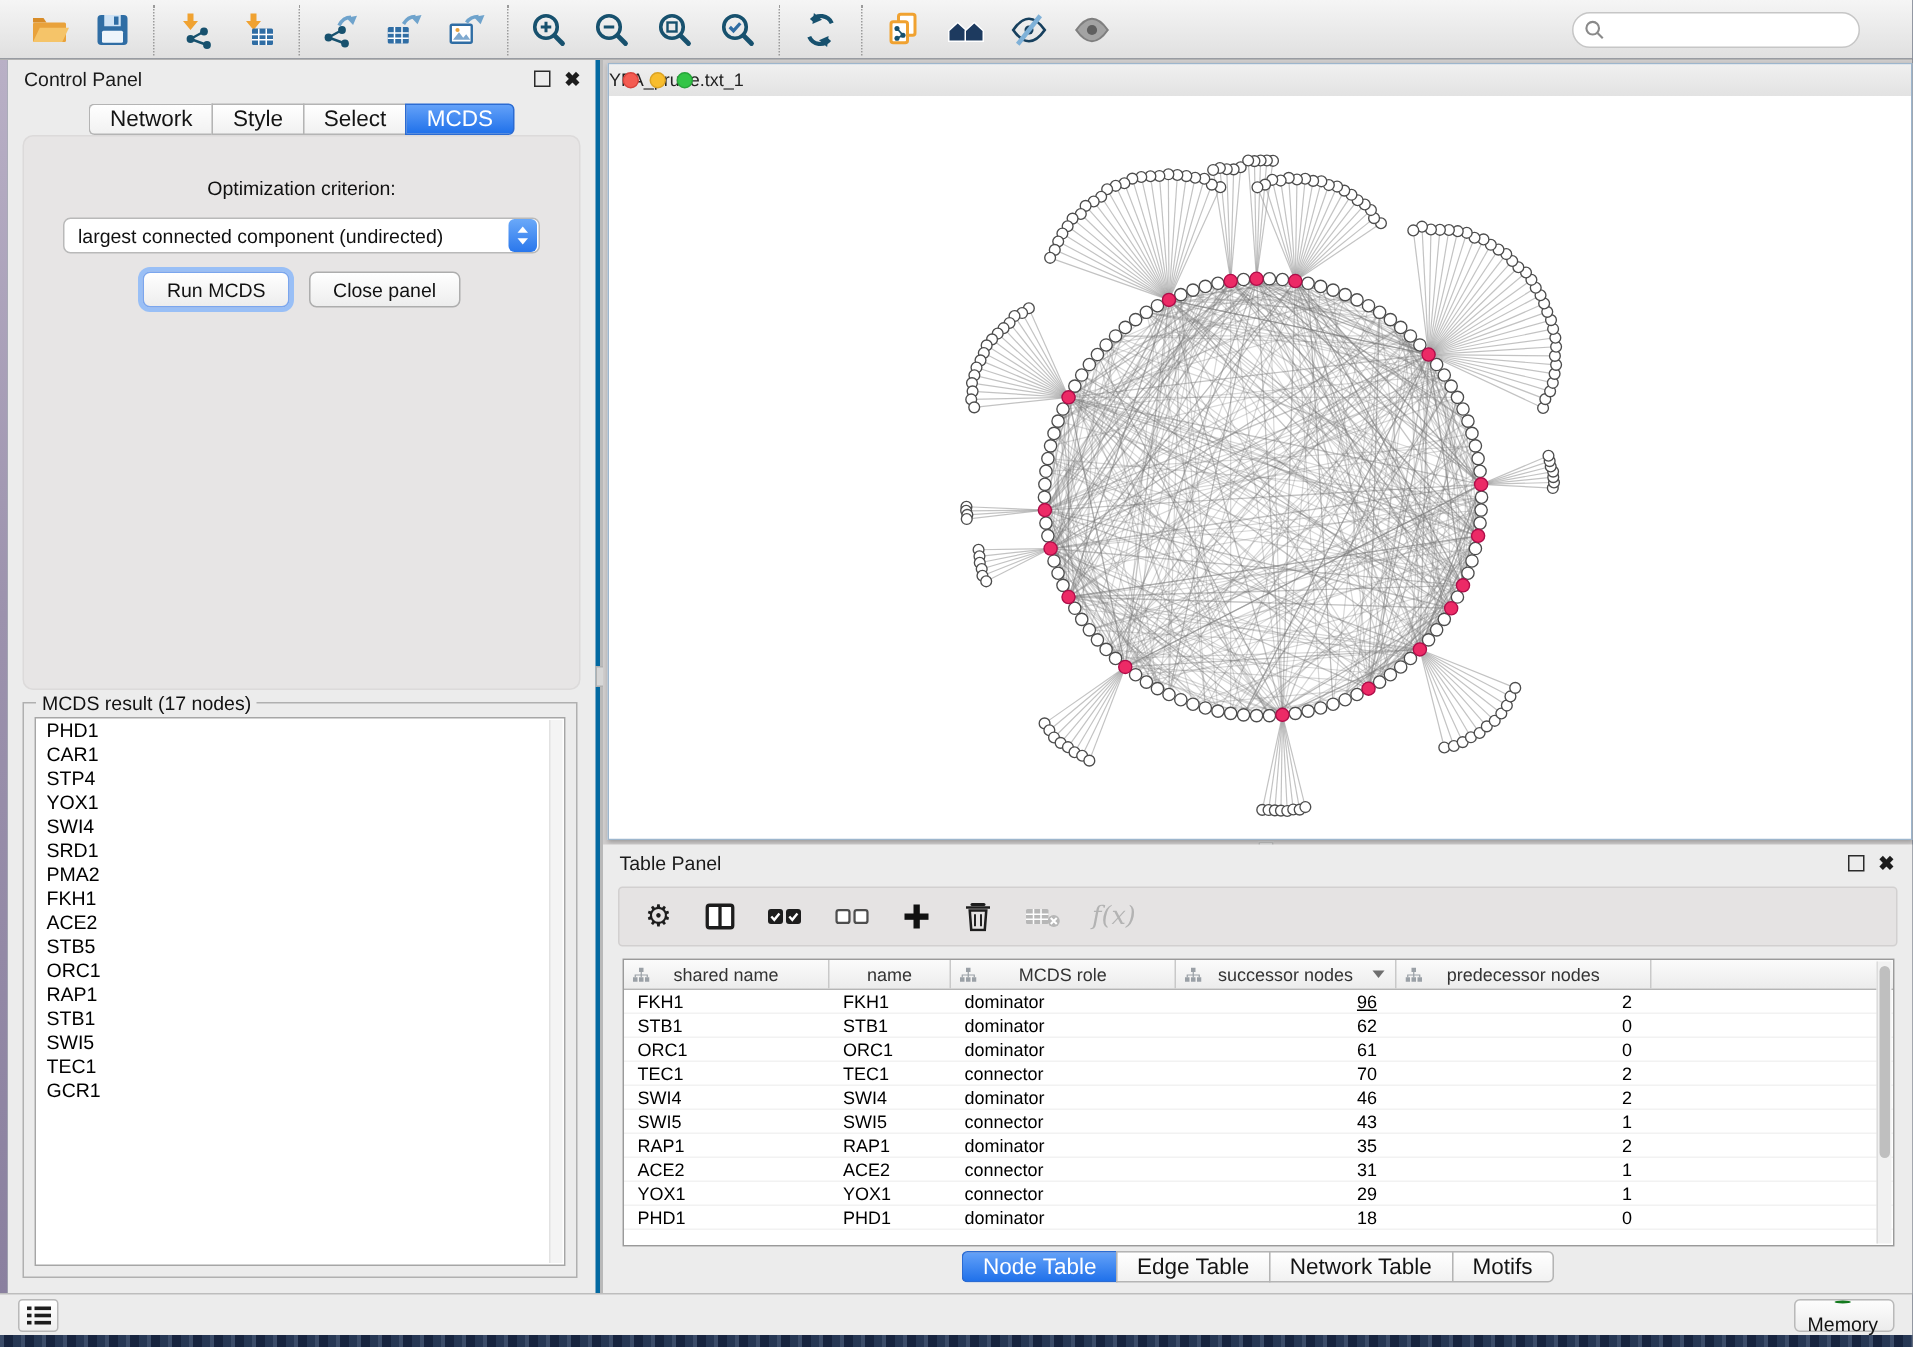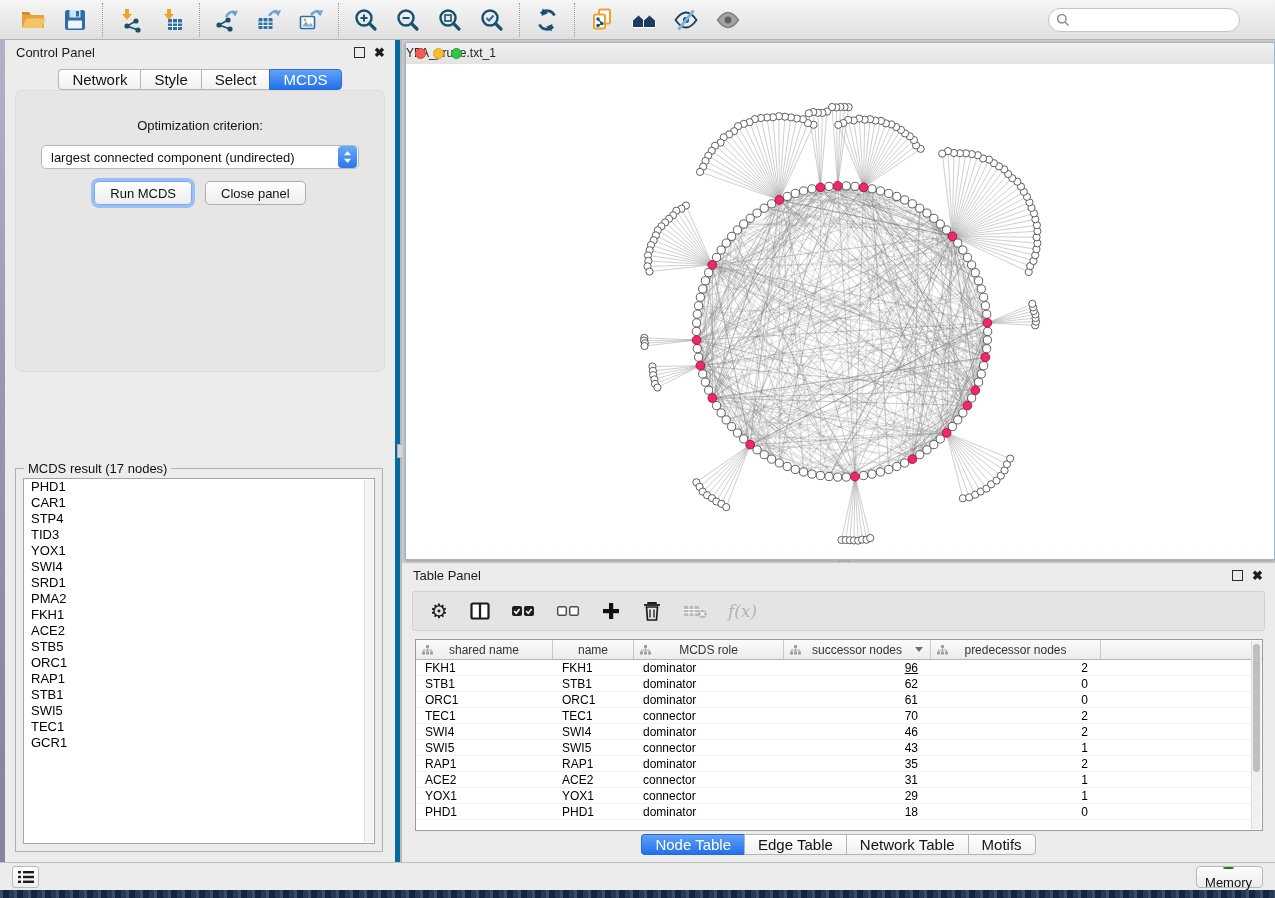--- a/index.html
+++ b/index.html
@@ -30,36 +30,36 @@
   .status-bar { position:absolute; left:0; right:0; bottom:8px; height:28px;
     background:#ececec; border-top:1px solid #bdbdbd; }
   .list-btn { position:absolute; left:12px; top:3px; width:27px; height:22px; background:linear-gradient(#fff,#efefef);
     border:1px solid #b9b9b9; border-radius:3px; display:flex; align-items:center; justify-content:center; }
   .memory-btn { position:absolute; right:12px; top:3px; height:22px; padding:0 10px 0 8px;
     background:linear-gradient(#fdfdfd,#ececec); border:1px solid #b9b9b9; border-radius:4px;
     display:flex; align-items:center; gap:6px; font-size:13px; color:#111; font-family:inherit;flex-direction:column; }
   .memory-btn .dot { width:11px; height:11px; border-radius:50%; background:#1f9d2c; border:1px solid #147a1f; display:inline-block; }
 
   
-  .control-panel { position:absolute; top:40px; left:5px; width:396px; bottom:24px; background:#ececec; border-right:6px solid #0369a1; }
+  .control-panel { position:absolute; top:40px; left:5px; width:396px; bottom:24px; background:#ececec; border-right:4px solid #0369a1; }
   .panel-titlebar { position:relative; height:26px; line-height:26px; padding-left:11px; font-size:13px; color:#1a1a1a; }
   .wctl { position:absolute; top:5px; display:flex; gap:9px; }
   .control-panel .wctl { right:10px; }
   .float-ic { width:11px; height:11px; border:1.6px solid #2b2b2b; display:inline-block; margin-top:2px; }
   .close-ic { font-size:13px; font-weight:bold; color:#1c1c1c; line-height:15px; }
 
   .ctab-row { position:absolute; top:29px; left:0; right:0; display:flex; justify-content:center; z-index:2; }
   .tabbar { display:flex; }
   .tab { height:21px; line-height:20px; padding:0 13px; font-size:15px; color:#141414;
     background:linear-gradient(#ffffff,#f1f1f1); border:1px solid #b4b4b4; border-right-width:0; }
   .tab:first-child { border-radius:4px 0 0 4px; }
   .tab:last-child { border-right-width:1px; border-radius:0 4px 4px 0; }
   .tab.active { background:linear-gradient(#63a1f8,#2071ea); color:#fff; border-color:#2b6bd2; }
 
-  .ctab-content { position:absolute; top:50px; left:10px; right:10px; height:282px;
+  .ctab-content { position:absolute; top:50px; left:10px; right:10px; height:370px;
     background:#e7e5e5; border:1px solid #dcdada; border-radius:7px; }
   .opt-label { margin-top:27px; text-align:center; font-size:13px; color:#111; }
   .mac-select { margin:12px auto 0; width:318px; height:24px; background:#fff; border:1px solid #b9b9b9; border-radius:5px;
     display:flex; align-items:center; overflow:hidden; }
   .sel-text { flex:1; font-size:13px; color:#111; padding-left:9px; white-space:nowrap; }
   .sel-btn { width:19px; height:22px; margin:0; border-radius:4px; background:linear-gradient(#6aa9f9,#2a77ec);
     display:flex; align-items:center; justify-content:center; margin-right:1px; }
   .btn-row { margin-top:12px; display:flex; justify-content:center; gap:13px; }
   .btn { height:24px; padding:0 15px; font-size:13px; color:#111; font-family:inherit;
     background:linear-gradient(#ffffff,#ededed); border:1px solid #adadad; border-radius:5px; }
@@ -327,21 +327,20 @@
         <button class="btn">Close panel</button>
       </div>
     </div>
     <div class="groupbox">
       <span class="legend">MCDS result (17 nodes)</span>
       <div class="mcds-list" id="mcdsList">
         <div class="mcds-track"></div>
       <div class="item">PHD1</div>
           <div class="item">CAR1</div>
           <div class="item">STP4</div>
-          <div class="item">TID3</div>
           <div class="item">YOX1</div>
           <div class="item">SWI4</div>
           <div class="item">SRD1</div>
           <div class="item">PMA2</div>
           <div class="item">FKH1</div>
           <div class="item">ACE2</div>
           <div class="item">STB5</div>
           <div class="item">ORC1</div>
           <div class="item">RAP1</div>
           <div class="item">STB1</div>

